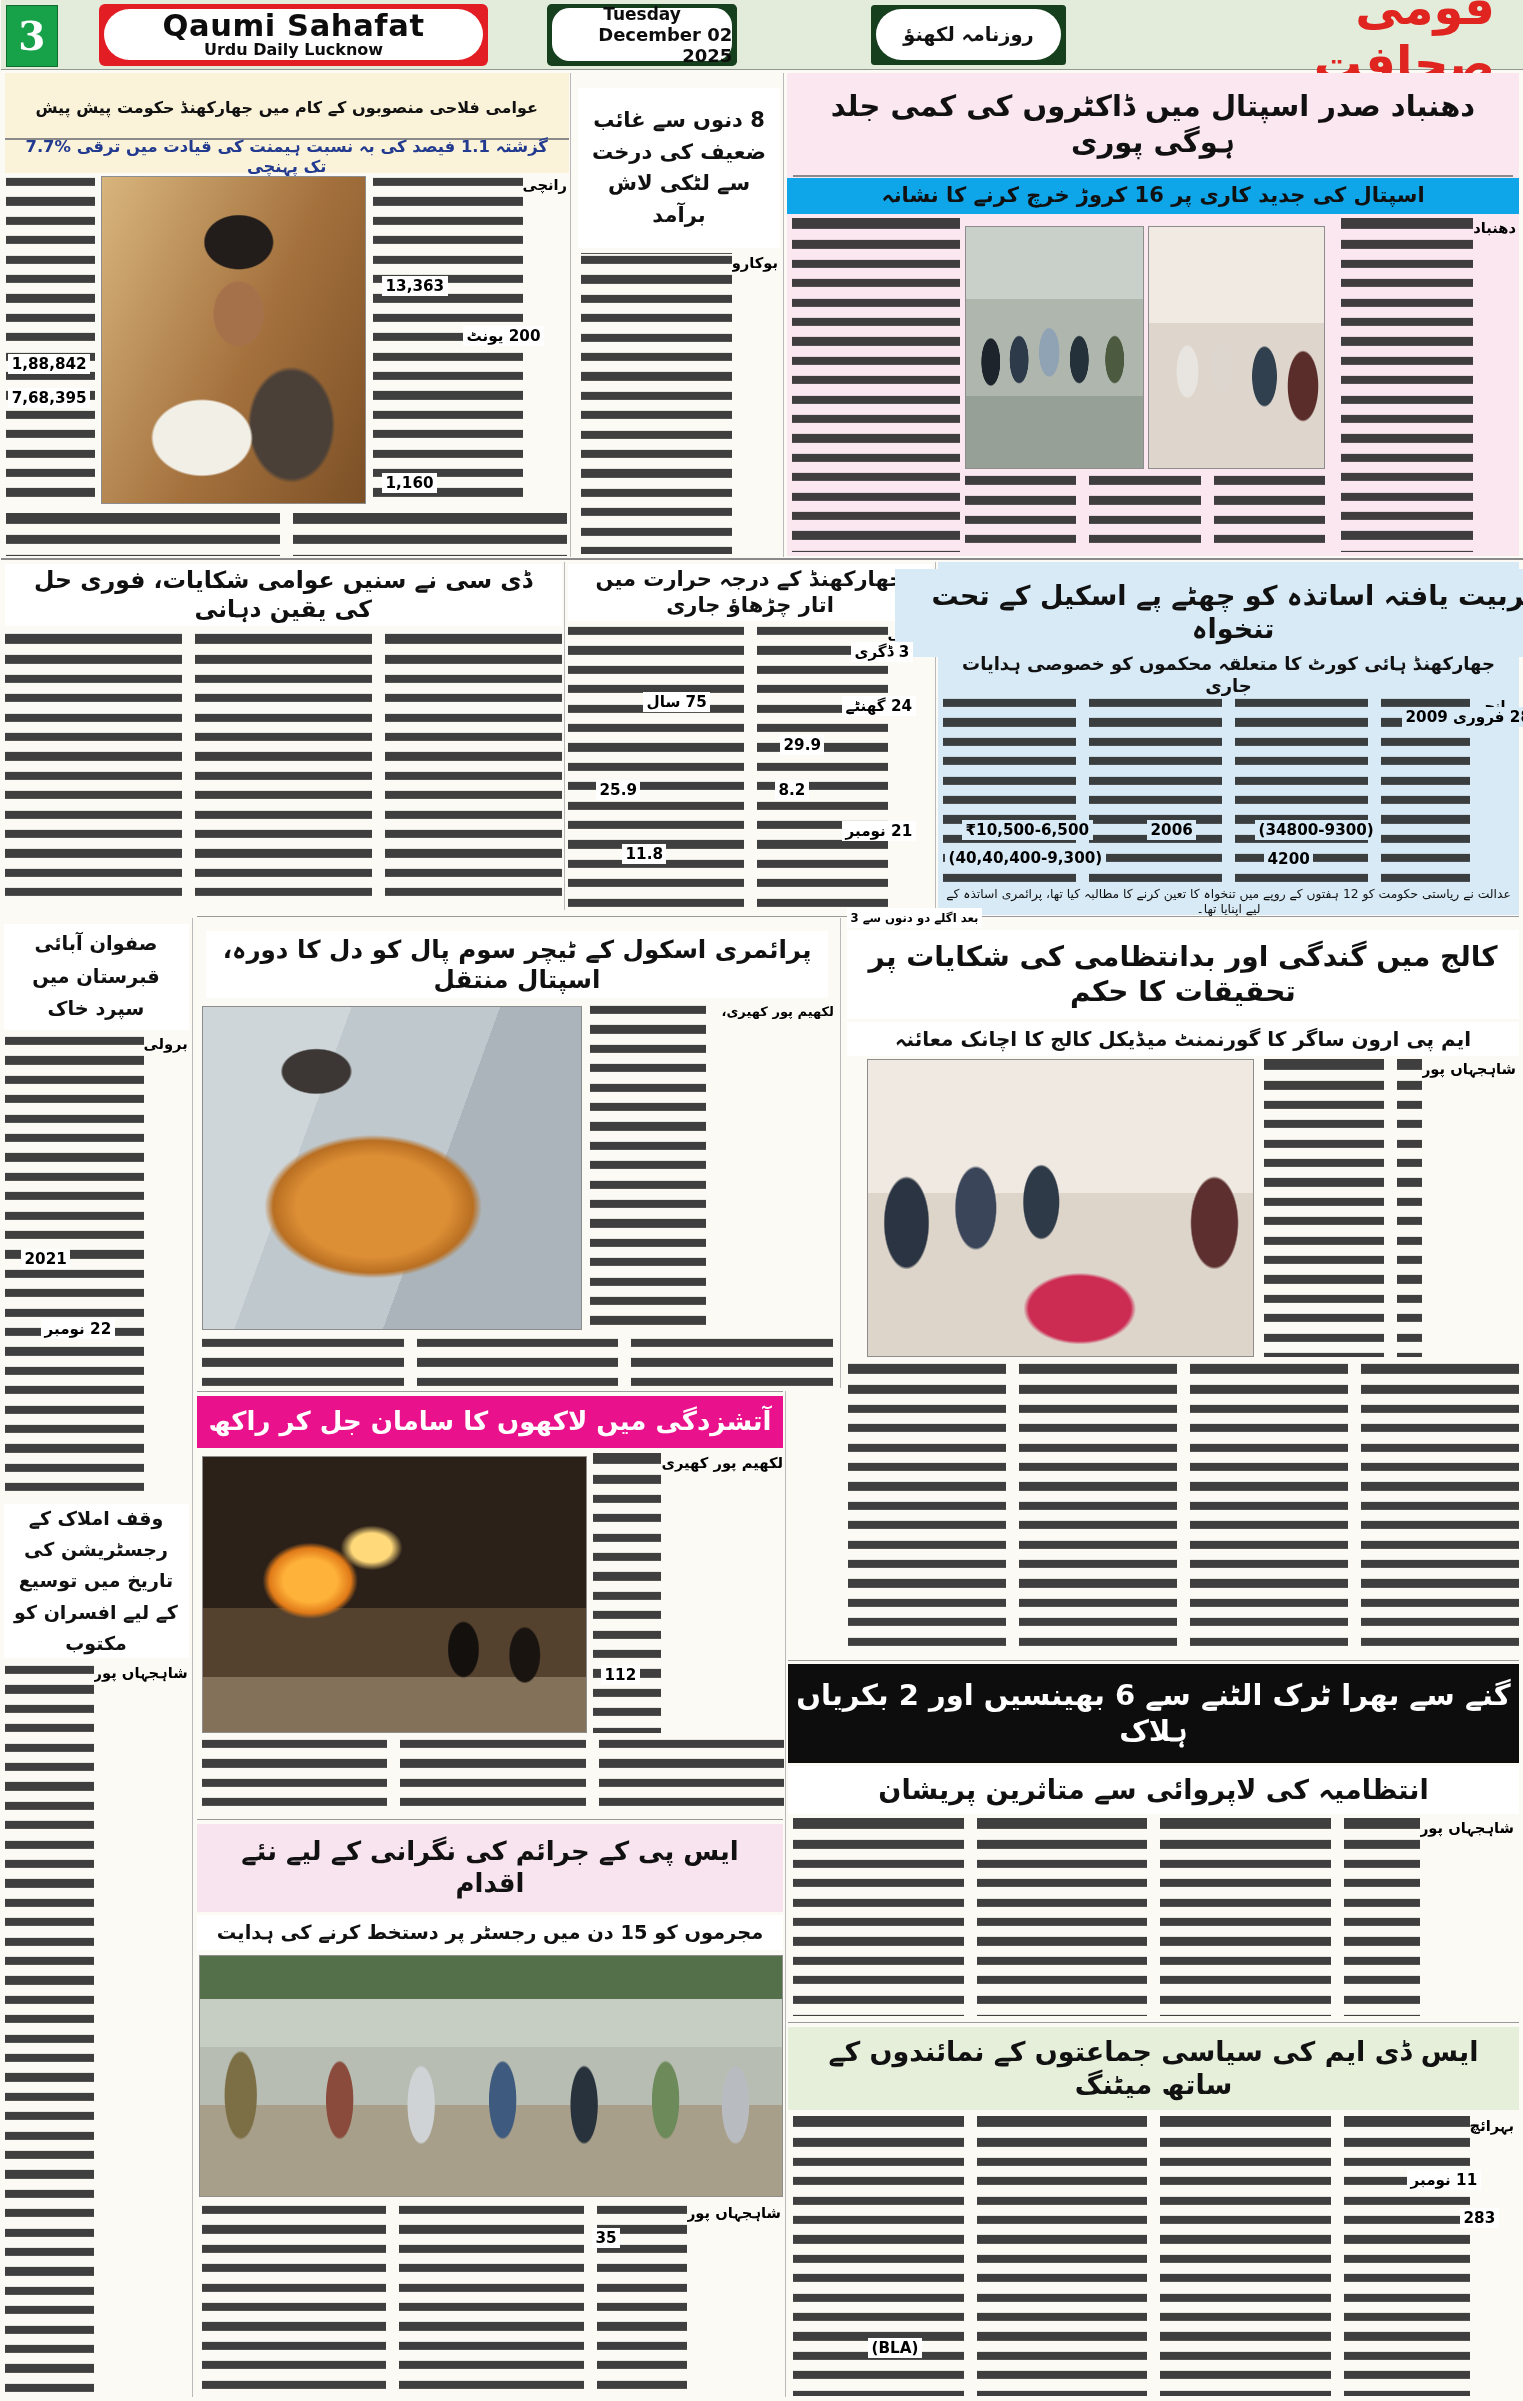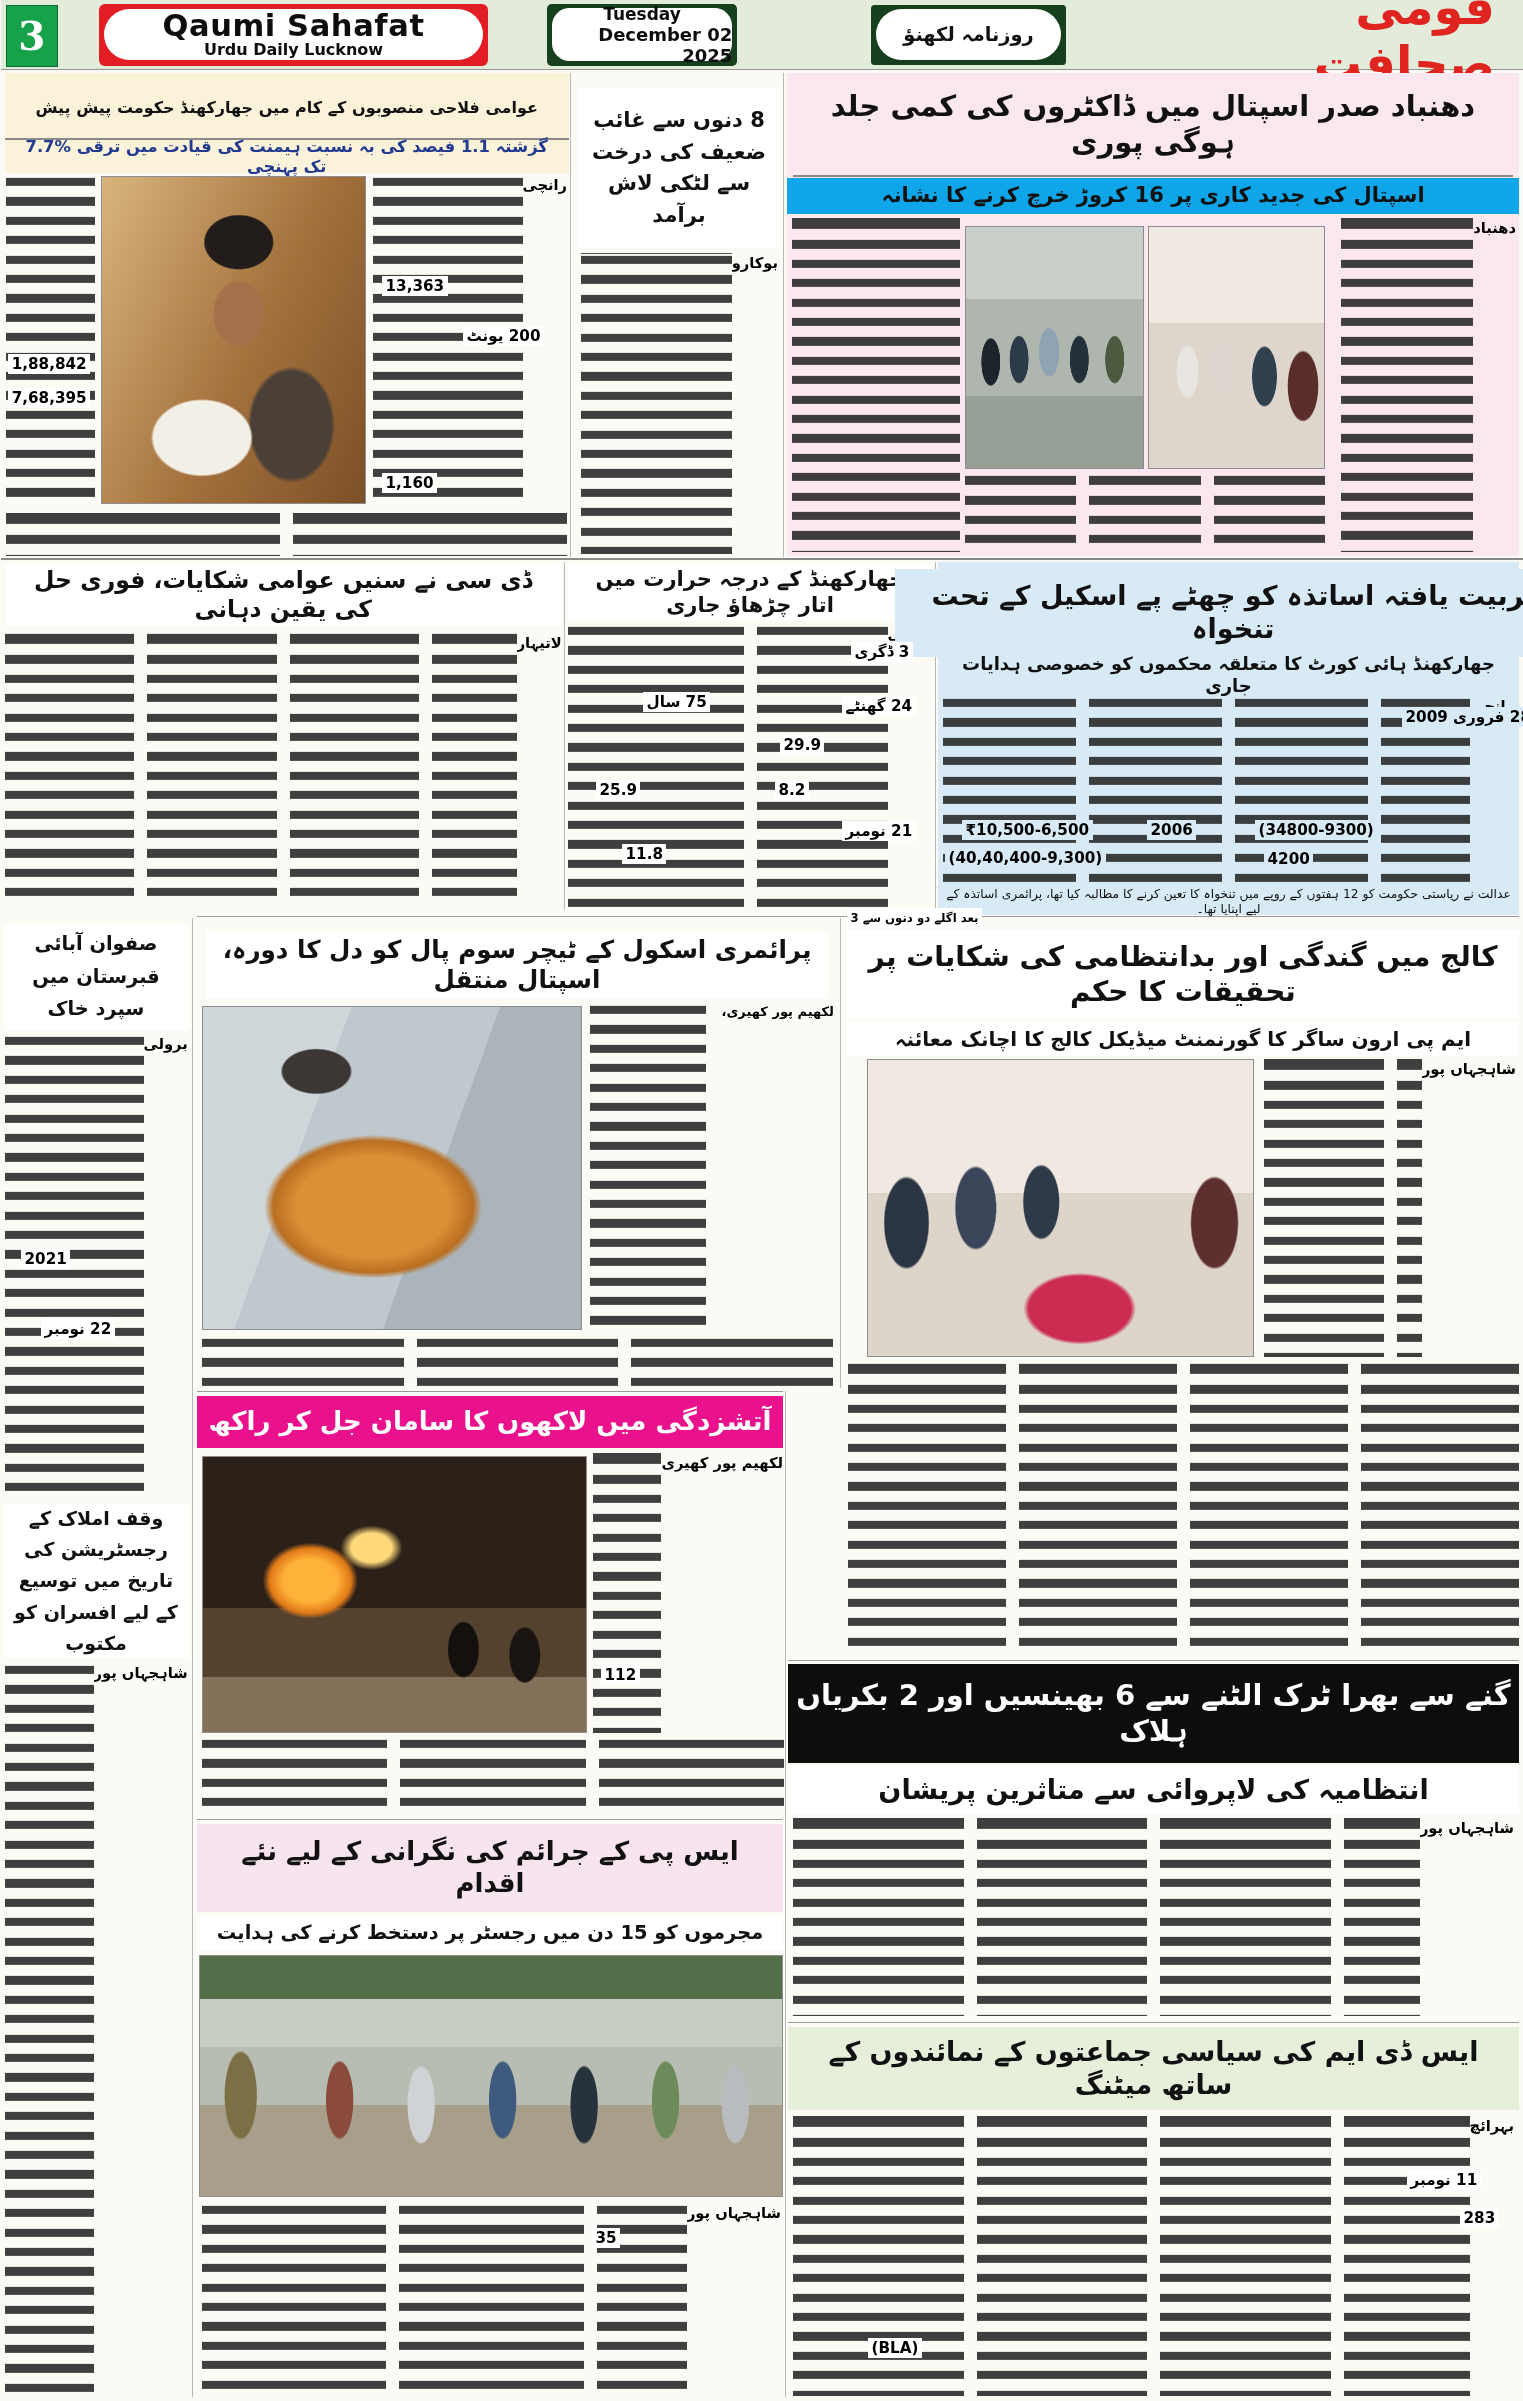--- a/index.html
+++ b/index.html
@@ -177,24 +177,20 @@
   <div class="colitem">
       <div class="sim"></div>
     </div>
 </div>
 
 <div class="hr" style="left:0;top:558px;width:1524px"></div>
 
 <div class="band" style="left:4.7px;top:564px;width:557px;height:62px;background:#fff;font-size:23.5px">ڈی سی نے سنیں عوامی شکایات، فوری حل کی یقین دہانی</div>
 <div class="cols" style="left:4.7px;top:633px;width:557px;height:274px">
   <div class="colitem">
-    <span class="dl">لاتیہار</span>
-    <div class="sim"></div>
-  </div>
-  <div class="colitem">
       <div class="sim"></div>
     </div>
   <div class="colitem">
       <div class="sim"></div>
     </div>
   <div class="colitem">
       <div class="sim"></div>
     </div>
 </div>
 <div class="vr" style="left:564px;top:562px;height:348px"></div>

